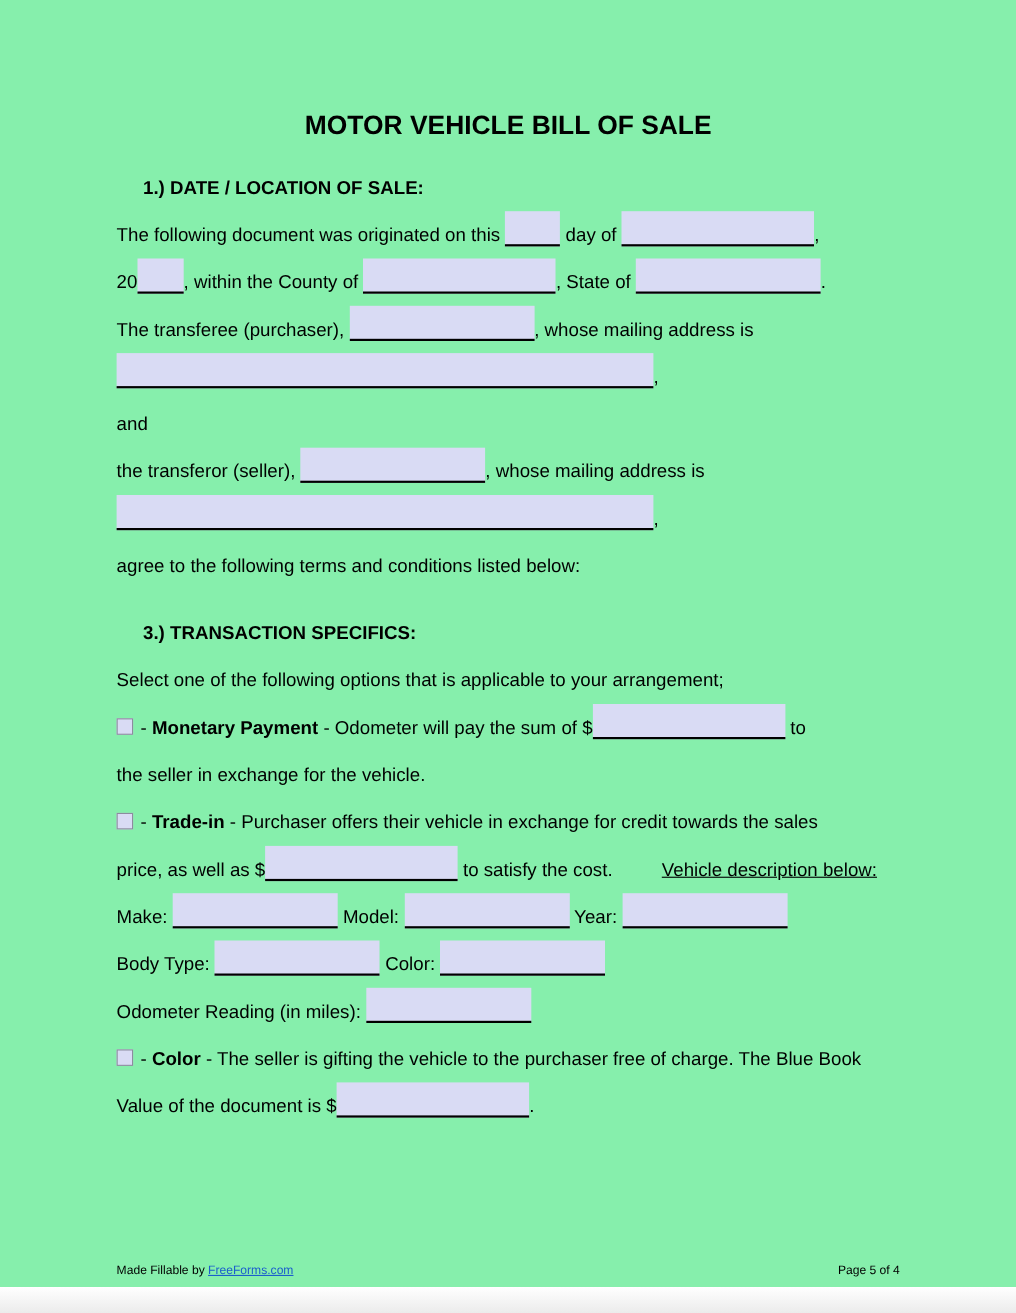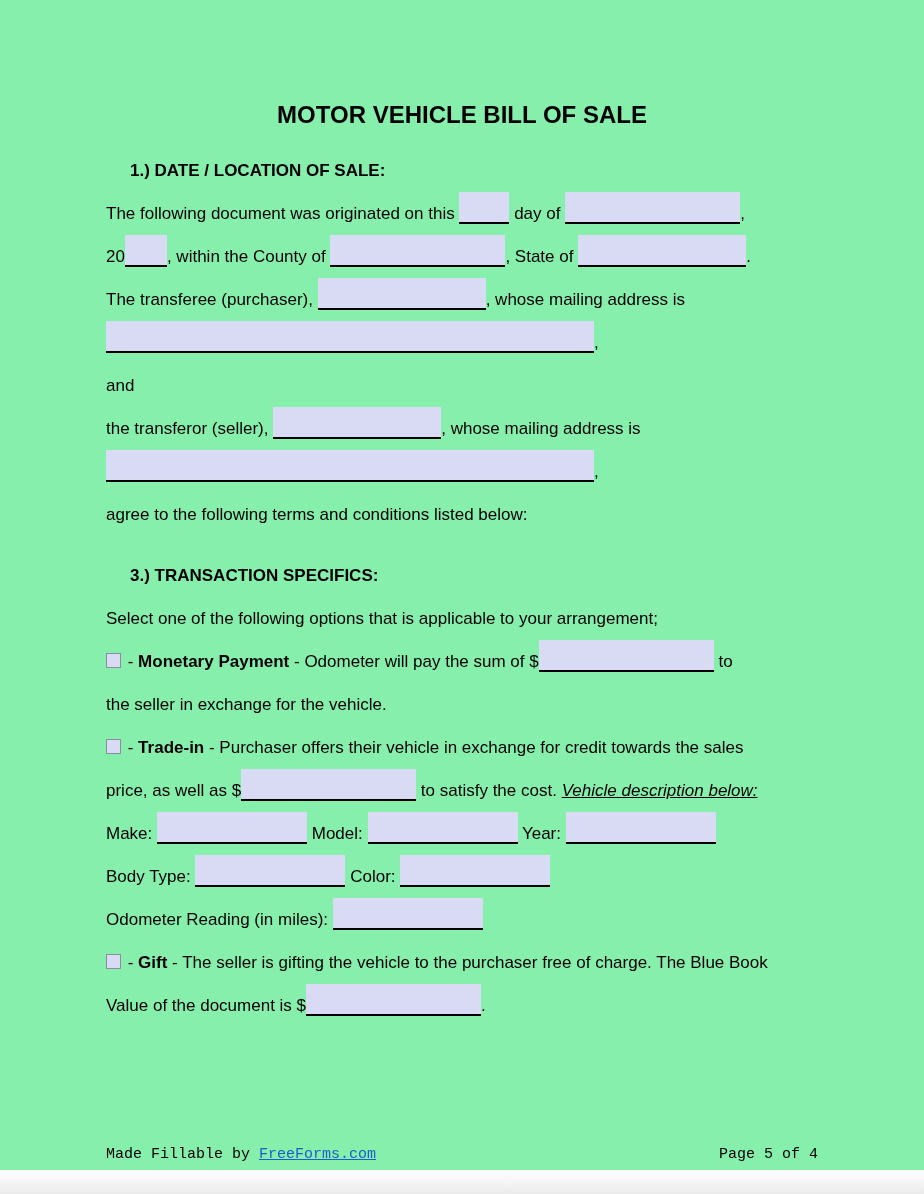--- a/index.html
+++ b/index.html
@@ -50,32 +50,31 @@
     display: inline-block;
     width: 13px;
     height: 13px;
     background: #d9dbf4;
     border: 1px solid #8c8c9e;
     vertical-align: -1px;
     margin-right: 2px;
     cursor: pointer;
   }
   .b { font-weight: bold; }
-  .iu { font-style: italic; text-decoration: underline; }
+  .iu { text-decoration: underline; margin-left: 40px; }
   .footer {
     position: absolute;
     left: 106px;
     right: 106px;
     bottom: 30px;
-    font-size: 15px;
+    font-size: 11px;
     line-height: 18px;
     display: flex;
     justify-content: space-between;
     align-items: baseline;
-    font-family: Liberation Mono, monospace;
   }
   .link { color: #1b5ecc; text-decoration: underline; cursor: pointer; }
   .bottom-shade {
     position: absolute;
     left: 0; right: 0; bottom: 0;
     height: 24px;
     background: linear-gradient(180deg, #ffffff 0%, #ebebeb 100%);
   }
 </style>
 </head>
@@ -135,21 +134,21 @@
       <span>Make: </span><span class="blank w150"></span><span> Model: </span><span class="blank w150"></span><span> Year: </span><span class="blank w150"></span>
     </div>
     <div class="line">
       <span>Body Type: </span><span class="blank w150"></span><span> Color: </span><span class="blank w150"></span>
     </div>
     <div class="line">
       <span>Odometer Reading (in miles): </span><span class="blank w150"></span>
     </div>
 
     <div class="line">
-      <span class="checkbox"></span><span> - </span><span class="b">Gift</span><span> - The seller is gifting the vehicle to the purchaser free of charge. The Blue Book</span>
+      <span class="checkbox"></span><span> - </span><span class="b">Color</span><span> - The seller is gifting the vehicle to the purchaser free of charge. The Blue Book</span>
     </div>
     <div class="line">
       <span>Value of the document is $</span><span class="blank w175"></span><span>.</span>
     </div>
 
   </div>
 
   <div class="footer">
     <span><span>Made Fillable by </span><a class="link">FreeForms.com</a></span>
     <span>Page 5 of 4</span>

